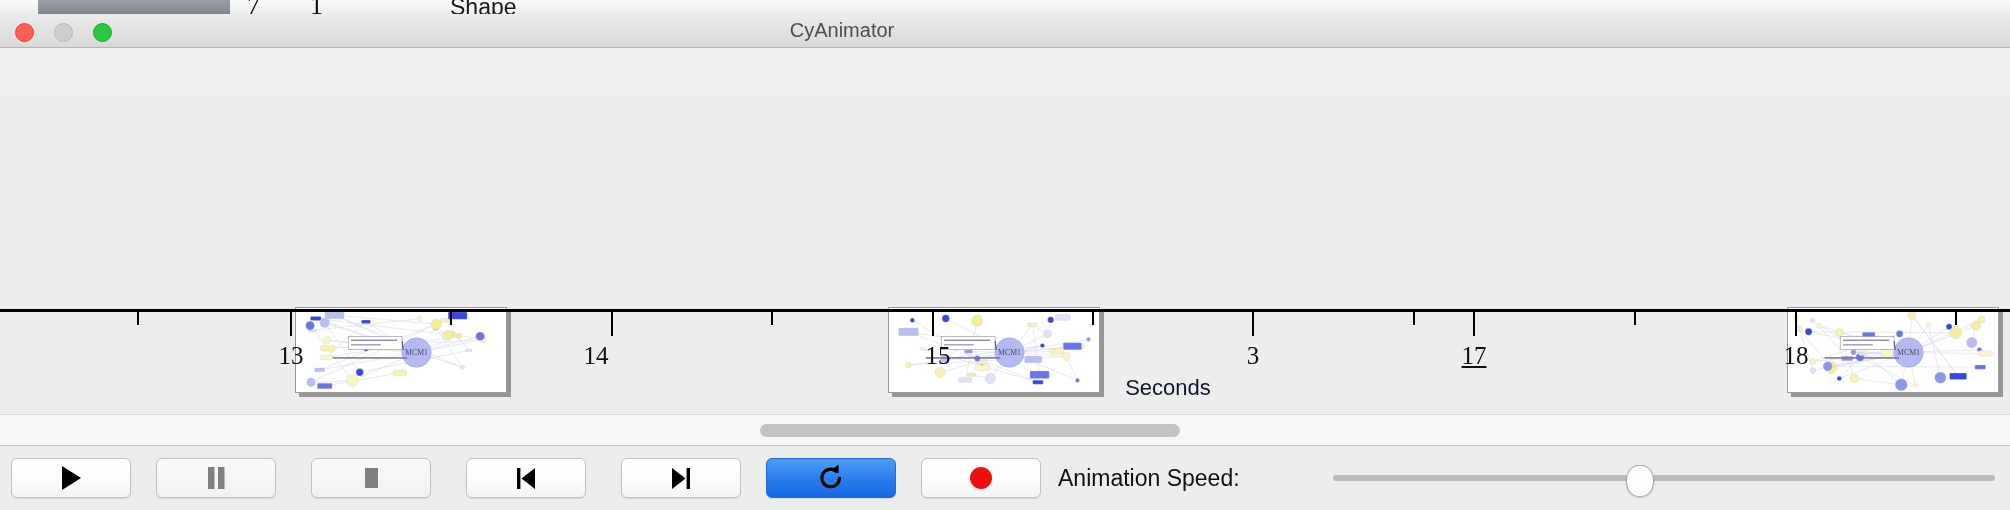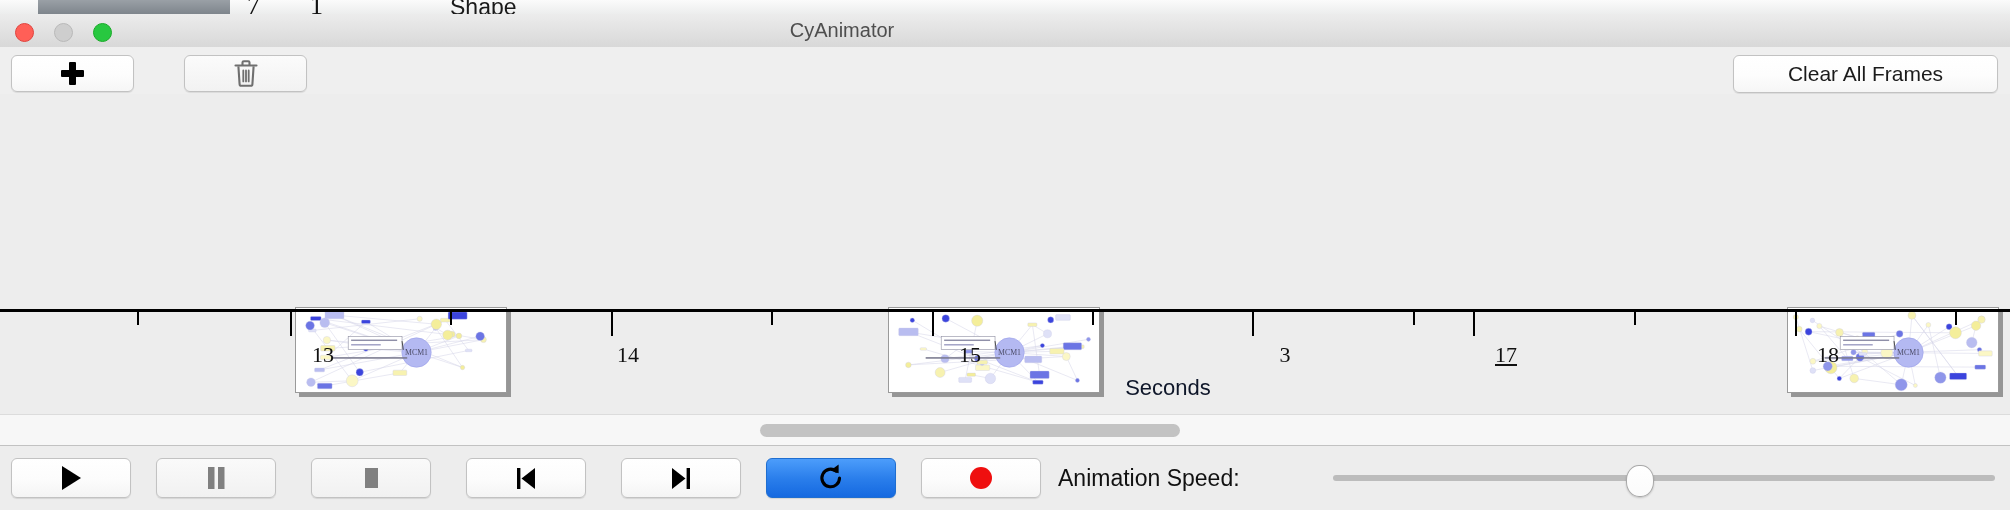--- a/index.html
+++ b/index.html
@@ -158,26 +158,25 @@
     position: absolute;
     top: 218px;
     width: 2px;
     background: #000;
   }
   .tick.major { height: 24px; }
   .tick.minor { height: 13px; }
   .tick-label {
     position: absolute;
     top: 248px;
-    font-size: 22px;
+    font-size: 25px;
     color: #111;
     font-family: "Liberation Serif", serif;
     transform: translateX(-50%);
     white-space: nowrap;
-    margin-left: 32px;
   }
   .axis-title {
     position: absolute;
     top: 281px;
     width: 2010px;
     text-align: center;
     font-size: 22px;
     color: #0f172a;
     font-family: "Liberation Sans", sans-serif;
   }
@@ -285,36 +284,20 @@
     <span class="bg-text" style="left:450px;">Shape</span>
   </div>
 
   <div class="titlebar">
     <div class="traffic close"></div>
     <div class="traffic min"></div>
     <div class="traffic max"></div>
     <div class="window-title">CyAnimator</div>
   </div>
 
-  <div class="toolbar">
-    <div class="btn btn-add">
-      <span class="plus-icon"></span>
-    </div>
-    <div class="btn flat btn-trash">
-      <svg width="26" height="30" viewBox="0 0 26 30">
-        <path d="M2.5 6.5 H23.5" stroke="#6f6f6f" stroke-width="2.1" fill="none" stroke-linecap="round"></path>
-        <path d="M9.5 6.2 V3.6 a1.3 1.3 0 0 1 1.3 -1.3 h4.4 a1.3 1.3 0 0 1 1.3 1.3 V6.2" stroke="#6f6f6f" stroke-width="2.1" fill="none" stroke-linejoin="round"></path>
-        <path d="M5.4 7.4 L6.6 25.2 a1.7 1.7 0 0 0 1.7 1.6 h9.4 a1.7 1.7 0 0 0 1.7 -1.6 L20.6 7.4" stroke="#6f6f6f" stroke-width="2.1" fill="none" stroke-linejoin="round"></path>
-        <path d="M10.3 11.5 V22.4 M13 11.5 V22.4 M15.7 11.5 V22.4" stroke="#6f6f6f" stroke-width="1.8" fill="none" stroke-linecap="round"></path>
-      </svg>
-    </div>
-    <div class="btn btn-clear">
-      <span>Clear All Frames</span>
-    </div>
-  </div>
 
   <div class="timeline">
 
     <div id="frames-host">
         <div class="frame" style="left: 295px; top: 213px; width: 212px; height: 86px;">
           <svg viewBox="0 0 212 86" width="212" height="86" class="frame-thumb">
             <rect width="212" height="86" fill="#ffffff"></rect>
             <g stroke="#d5d5e8" stroke-width="0.55" fill="none">
               <line x1="121.89999999999999" y1="45.580000000000005" x2="141.43005920946598" y2="20.256612170487642"></line>
               <line x1="141.43005920946598" y1="20.256612170487642" x2="153.77506571263075" y2="27.724063578993082"></line>

